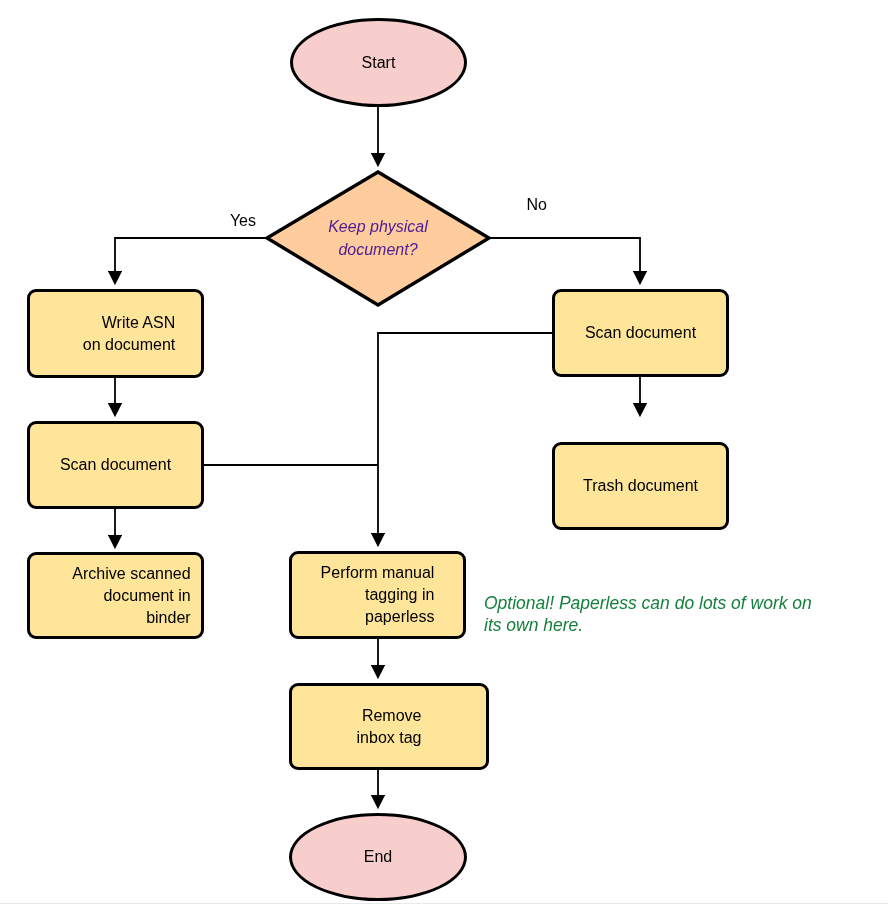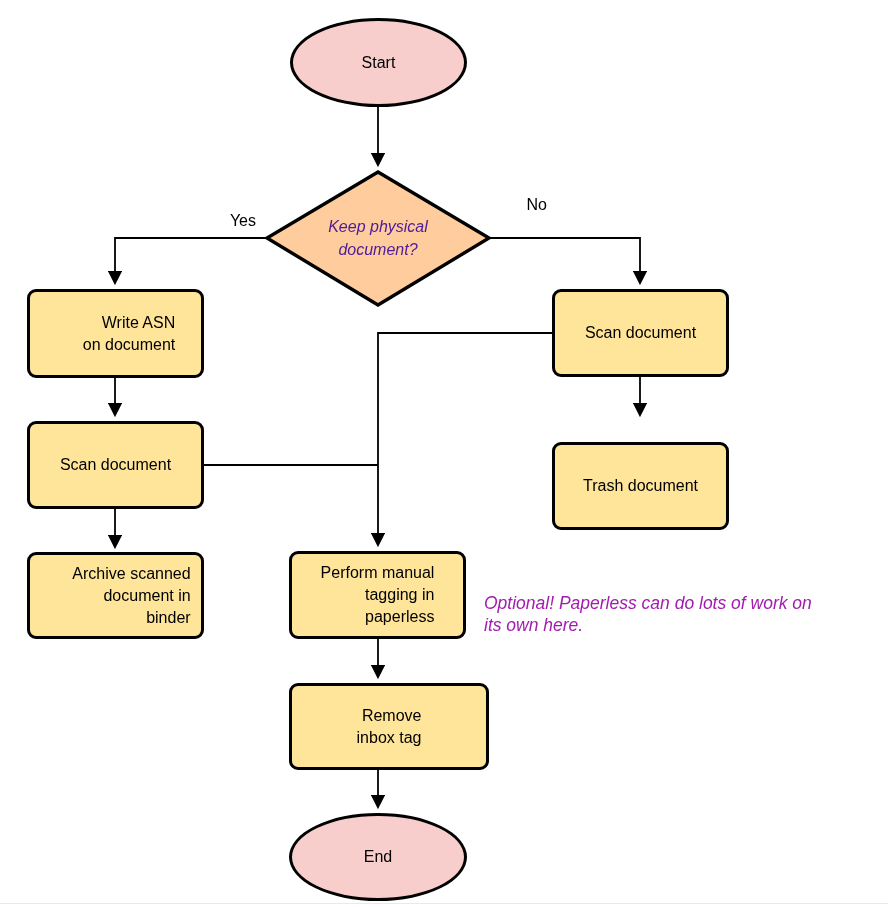--- a/index.html
+++ b/index.html
@@ -53,21 +53,21 @@
   }
   .edge-label {
     position: absolute;
     text-align: right;
     color: #000000;
     font-size: 16px;
   }
   .annotation {
     position: absolute;
     font-style: italic;
-    color: #a21caf;
+    color: #15803d;
     font-size: 17.5px;
     line-height: 22px;
     white-space: pre-line;
   }
   .bottom-hairline {
     position: absolute;
     left: 0;
     top: 903px;
     width: 888px;
     height: 1px;

